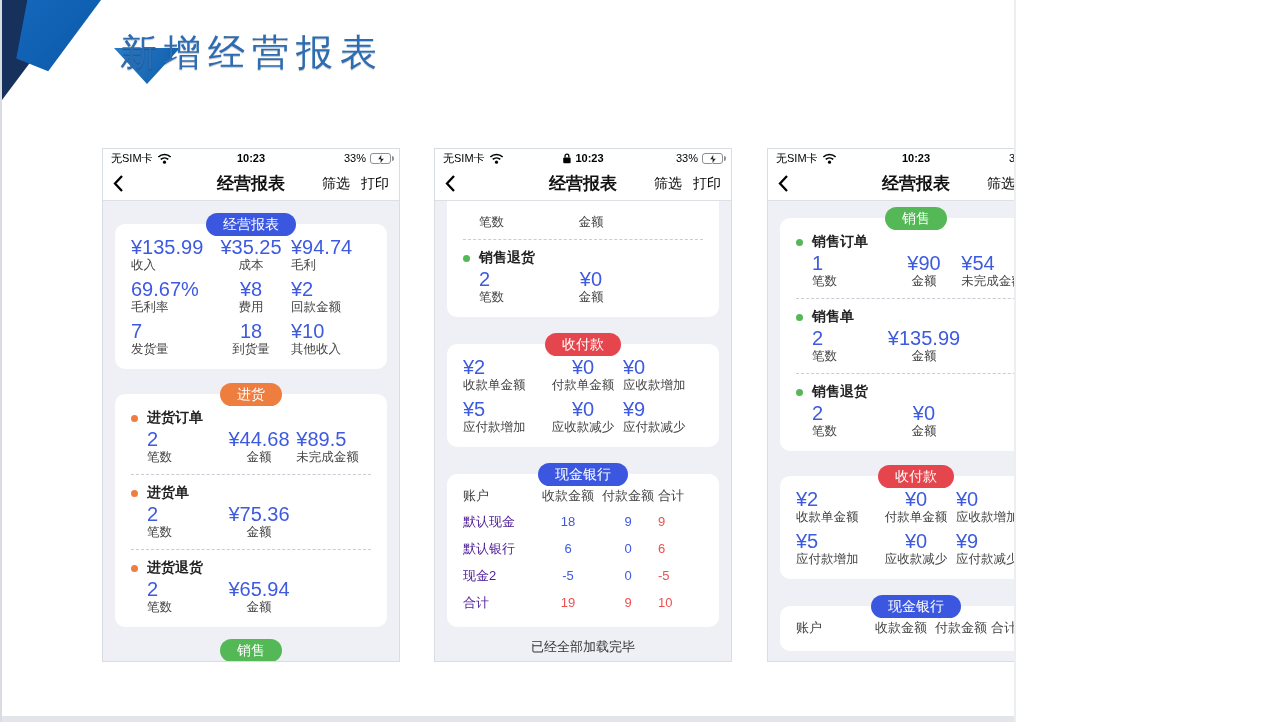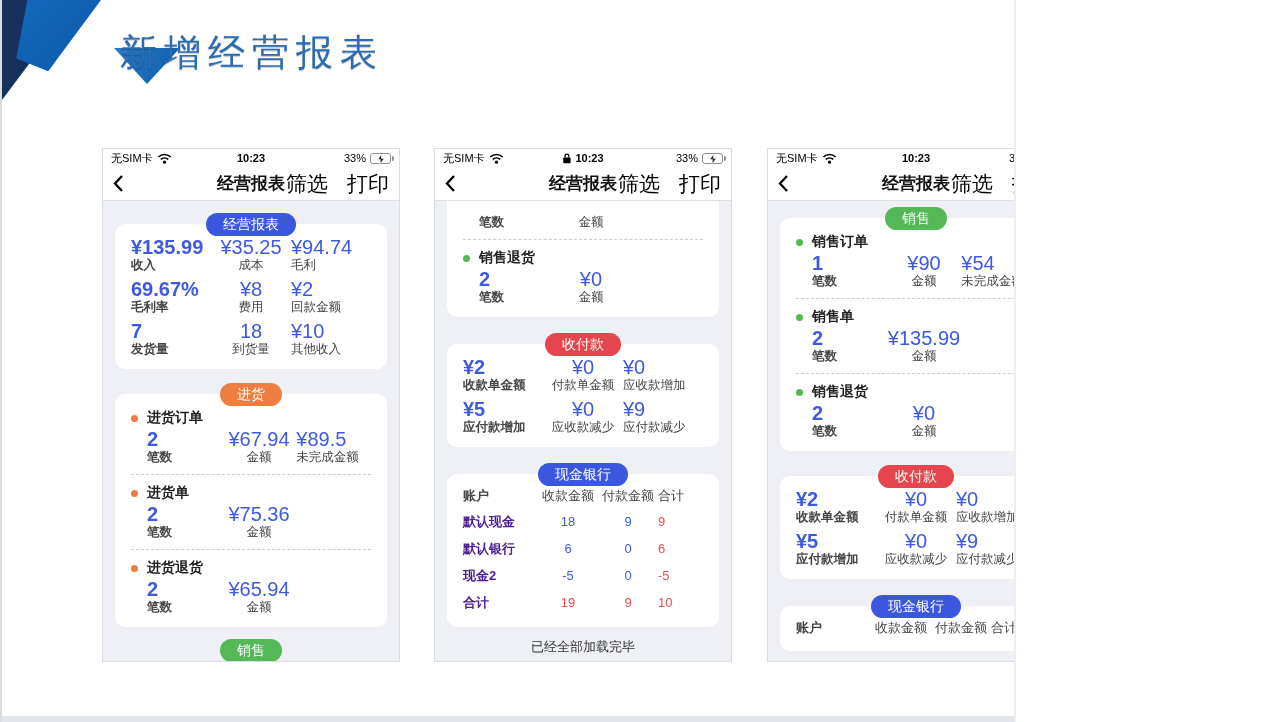--- a/index.html
+++ b/index.html
@@ -38,39 +38,39 @@
   .batt::after { content:""; position:absolute; right:-4px; top:2.5px; width:2.5px; height:4.5px;
                  background:#8e8e93; border-radius:0 2px 2px 0; }
   .batt-fill { width:35%; height:100%; background:#53c04c; border-radius:1px; }
   .bolt { position:absolute; left:6px; top:0.5px; }
 
   .p-nav { position:relative; height:34px; display:flex; align-items:center; background:#fff;
            border-bottom:1px solid #dcdfe3; padding:0 10px; }
   .back-btn { width:22px; display:flex; align-items:center; }
   .nav-title { position:absolute; left:50%; transform:translateX(-50%); font-size:17px;
                font-weight:700; color:#111; }
-  .nav-actions { margin-left:auto; display:flex; gap:19px; font-size:21px; color:#000; }
+  .nav-actions { margin-left:auto; display:flex; gap:11px; font-size:14px; color:#000; }
 
   .p-content { height:460px; background:#eef0f6; overflow:hidden; }
 
   .section { position:relative; margin:14px 12px 0; padding-top:11px; }
   .section.mt12 { margin-top:12px; } .section.mt6 { margin-top:6px; } .section.mt16 { margin-top:16px; }
   .pill { position:absolute; top:0; left:50%; transform:translateX(-50%); z-index:2;
           height:23px; line-height:23px; padding:0 17px; border-radius:12px;
           color:#fff; font-size:14px; white-space:nowrap; }
   .pill-blue{ background:#3b57e0; } .pill-orange{ background:#ee7d40; }
   .pill-green{ background:#55b857; } .pill-red{ background:#e5464e; }
 
   .card { background:#fff; border-radius:10px; padding:14px 16px 11px; }
   .card.flat-top { border-radius:0 0 10px 10px; padding-top:12px; }
 
   .stat-grid { display:grid; grid-template-columns:1fr 1fr 1fr; row-gap:6px; }
   .cell .val { font-size:20px; line-height:18px; color:#3d5ae0; }
   .cell .lbl { font-size:12.5px; line-height:18px; color:#454545; }
-  .al{ text-align:left;font-weight:bold; } .ac{ text-align:center; } .ar{ }
+  .al{ text-align:left; } .ac{ text-align:center; } .ar{ }
 
   .g-head { display:flex; align-items:center; height:20px; }
   .dot { width:7px; height:7px; border-radius:50%; margin-right:9px; flex:0 0 auto; }
   .dot-orange{ background:#ee7d40; } .dot-green{ background:#55b857; }
   .g-title { font-size:14px; font-weight:600; color:#222; }
   .g-grid { display:grid; grid-template-columns:1fr 1fr 1fr; padding-left:16px; margin-top:2px; }
   .dashed { border-top:1px dashed #c8ccd5; margin:8px 0; }
   .lbl-row { padding-left:16px; }
 
   .tb { padding-top:10px; }
@@ -180,21 +180,21 @@
             <div class="g-head">
                 <span class="dot dot-orange"></span>
                 <span class="g-title">进货订单</span>
               </div>
             <div class="g-grid">
               <div class="cell al">
                   <div class="val">2</div>
                   <div class="lbl">笔数</div>
                 </div>
               <div class="cell ac">
-                  <div class="val">¥67.94</div>
+                  <div class="val">¥44.68</div>
                   <div class="lbl">金额</div>
                 </div>
               <div class="cell ar">
                   <div class="val">¥89.5</div>
                   <div class="lbl">未完成金额</div>
                 </div>
             </div>
           </div>
           <div class="dashed"></div>
           <div class="group">

